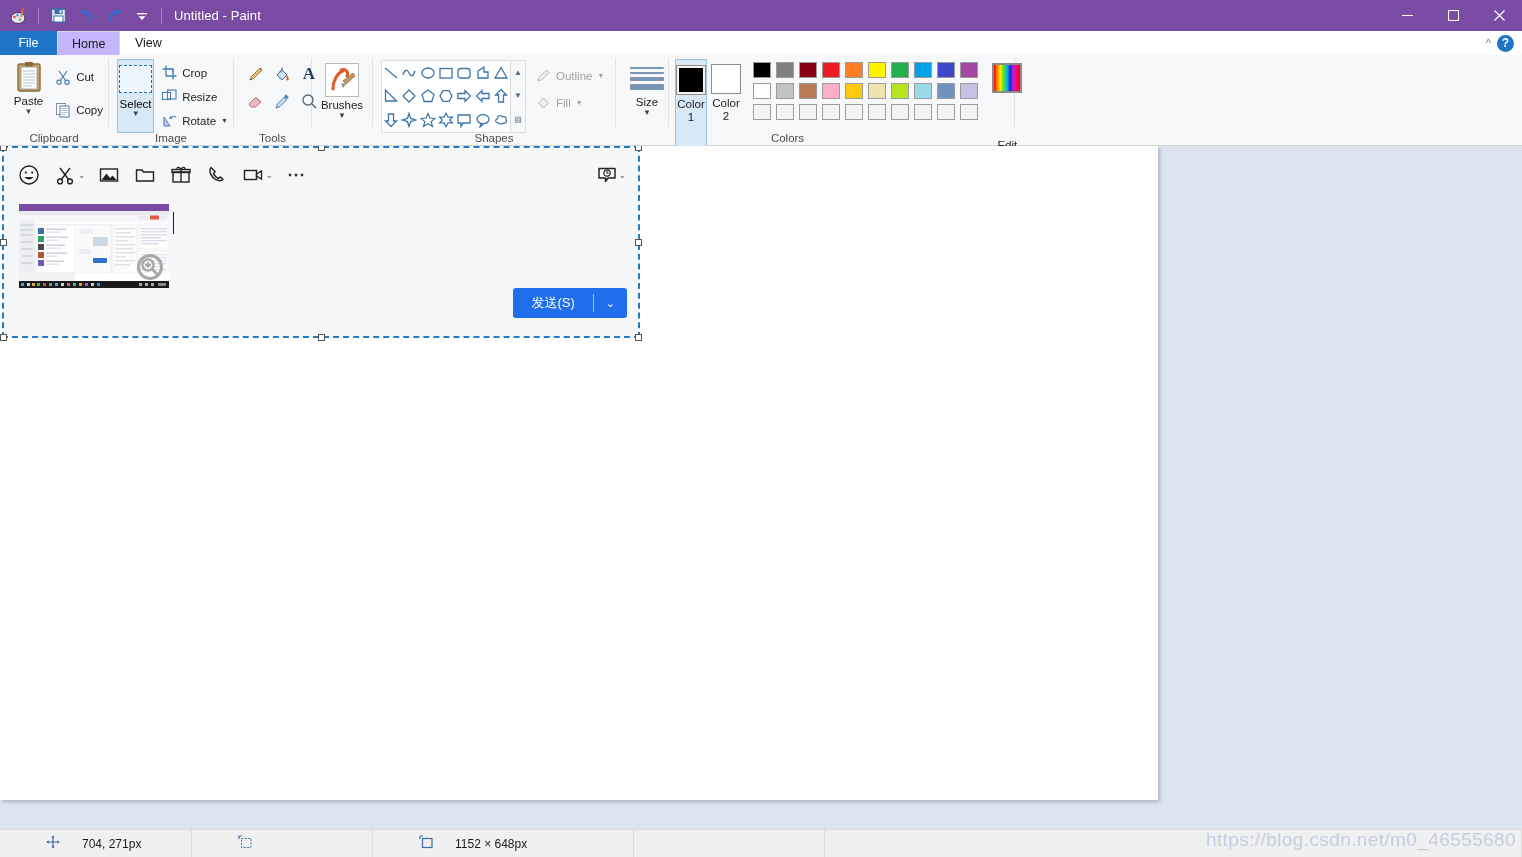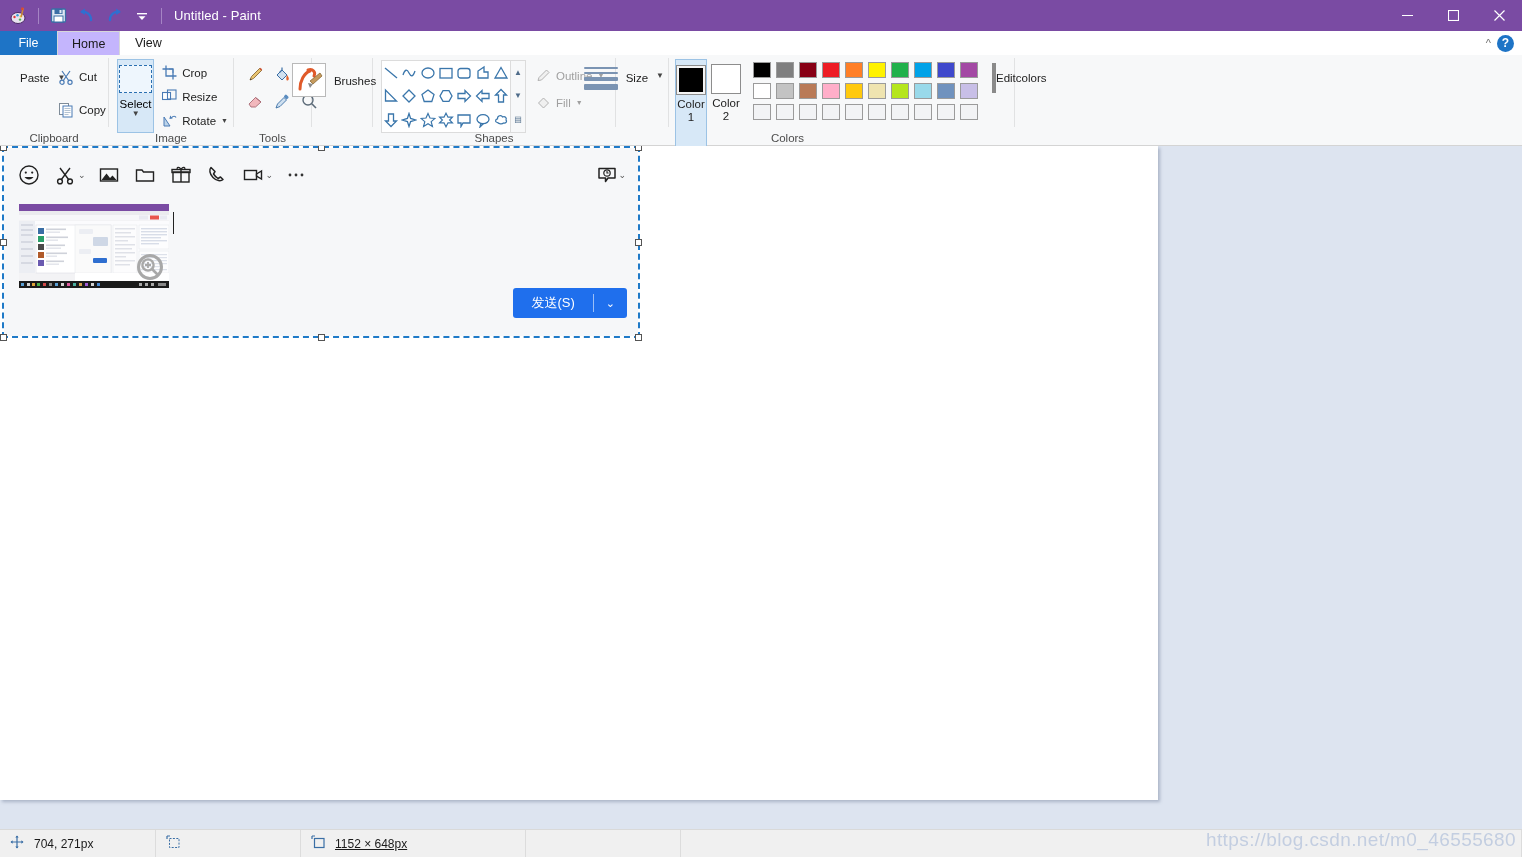--- a/index.html
+++ b/index.html
@@ -62,22 +62,22 @@
   }
   .rgroup { position: relative; height: 91px; display: flex; flex-direction: column; }
   .rgroup-sep { width: 1px; background: #e1e2e3; margin-top: 3px; margin-bottom: 18px; }
   .rgroup-body { flex: 1; display: flex; align-items: flex-start; padding-top: 4px; }
   .rgroup-label {
     position: absolute; bottom: 2px; left: 0; right: 0; text-align: center;
     font-size: 11.5px; color: #4c4c4c;
   }
 
   .bigbtn {
-    display: flex; flex-direction: row; align-items: center; justify-content: flex-start;
-    font-size: 11.5px; color: #222; cursor: pointer; padding: 2px 4px; border-radius: 2px; gap: 8px;
+    display: flex; flex-direction: column; align-items: center; justify-content: flex-start;
+    font-size: 11.5px; color: #222; cursor: pointer; padding: 2px 4px; border-radius: 2px;
   }
   .bigbtn .lbl { margin-top: 2px; line-height: 1.1; text-align: center; }
   .caret { font-size: 8px; color: #444; line-height: 6px; margin-top: 1px; }
 
   .smallbtn {
     display: flex; align-items: center; gap: 5px; font-size: 11.5px; color: #222;
     cursor: pointer; padding: 2px 5px 2px 2px; border-radius: 2px; height: 23px;
   }
   .smallbtn.disabled { color: #a0a0a0; }
 
@@ -115,22 +115,22 @@
   }
   .colorbtn.sel { border: 1px solid #9cc3e5; background: #d7e8f7; }
   .cswatch-big { width: 30px; height: 30px; border: 1px solid #8d8d8d; margin-bottom: 3px; }
   .cswatch-big.k { box-shadow: inset 0 0 0 2px #f4f4f4; }
 
   .palette { display: grid; grid-template-columns: repeat(10, 22px); grid-template-rows: repeat(3, 20px); gap: 1px; }
   .pcell { width: 22px; height: 20px; padding: 2px; cursor: pointer; }
   .pinner { width: 100%; height: 100%; border: 1px solid #9b9b9b; }
 
   .editcolors {
-    display: flex; align-items: center; cursor: pointer;
-    font-size: 11.5px; color: #222; line-height: 1.15; width: 46px; padding-top: 4px;
+    display: flex; flex-direction: column; align-items: center; cursor: pointer;
+    font-size: 11.5px; color: #222; line-height: 1.15; width: 46px; padding-top: 4px; gap: 44px;
   }
   .rainbow {
     width: 30px; height: 30px; border: 2px solid #8a8a8a; margin-bottom: 2px;
     background: linear-gradient(to right,
       #ff0000,#ff8800,#ffee00,#55dd22,#00bbee,#2222dd,#bb22cc,#ff0066,#ff0000);
   }
 
   .p3dbtn {
     display: flex; flex-direction: column; align-items: center; cursor: pointer;
     font-size: 11.5px; color: #222; line-height: 1.15; width: 68px; padding-top: 4px;
@@ -189,25 +189,25 @@
   #wx-send .sendlbl { padding: 0 18px; }
   #wx-send .senddiv { width: 1px; height: 18px; background: rgba(255,255,255,.55); }
   #wx-send .sendcar { padding: 0 12px; font-size: 11px; }
 
   
   #statusbar {
     position: absolute; left: 0; bottom: 0; width: 1522px; height: 28px;
     background: #f0f0f0; border-top: 1px solid #d9d9d9;
     display: flex; align-items: center; font-size: 12px; color: #1a1a1a;
   }
-  .sb-cell { height: 28px; display: flex; align-items: center; gap: 10px;
-             padding: 0 10px; border-right: 1px solid #dcdcdc; }
+  .sb-cell { height: 28px; display: flex; align-items: center; gap: 22px;
+             padding: 0 10px; border-right: 1px solid #dcdcdc; margin-left: 36px; }
   #sb-coords { width: 156px; }
   #sb-sel { width: 145px; }
-  #sb-size { width: 225px; text-decoration: underline; }
+  #sb-size { width: 225px; }
   #sb-blank1 { width: 155px; }
   #sb-spacer { flex: 1; border-right: 1px solid #dcdcdc; height: 28px; }
   #sb-zoom { display: flex; align-items: center; gap: 9px; padding: 0 8px; height: 28px; }
   .zoombtn { width: 17px; height: 17px; border-radius: 50%; border: 1px solid #7d7d7d;
              display: flex; align-items: center; justify-content: center;
              font-size: 13px; color: #444; cursor: pointer; background: #f0f0f0; line-height: 1; }
   .zslider { position: relative; width: 110px; height: 28px; }
   .ztrack { position: absolute; left: 0; top: 14px; width: 110px; height: 1px; background: #b6b6b6; }
   .zthumb { position: absolute; left: 62px; top: 6px; width: 13px; height: 17px; cursor: pointer; }
   .grip { width: 14px; height: 14px; margin-left: 4px; margin-right: 2px;

